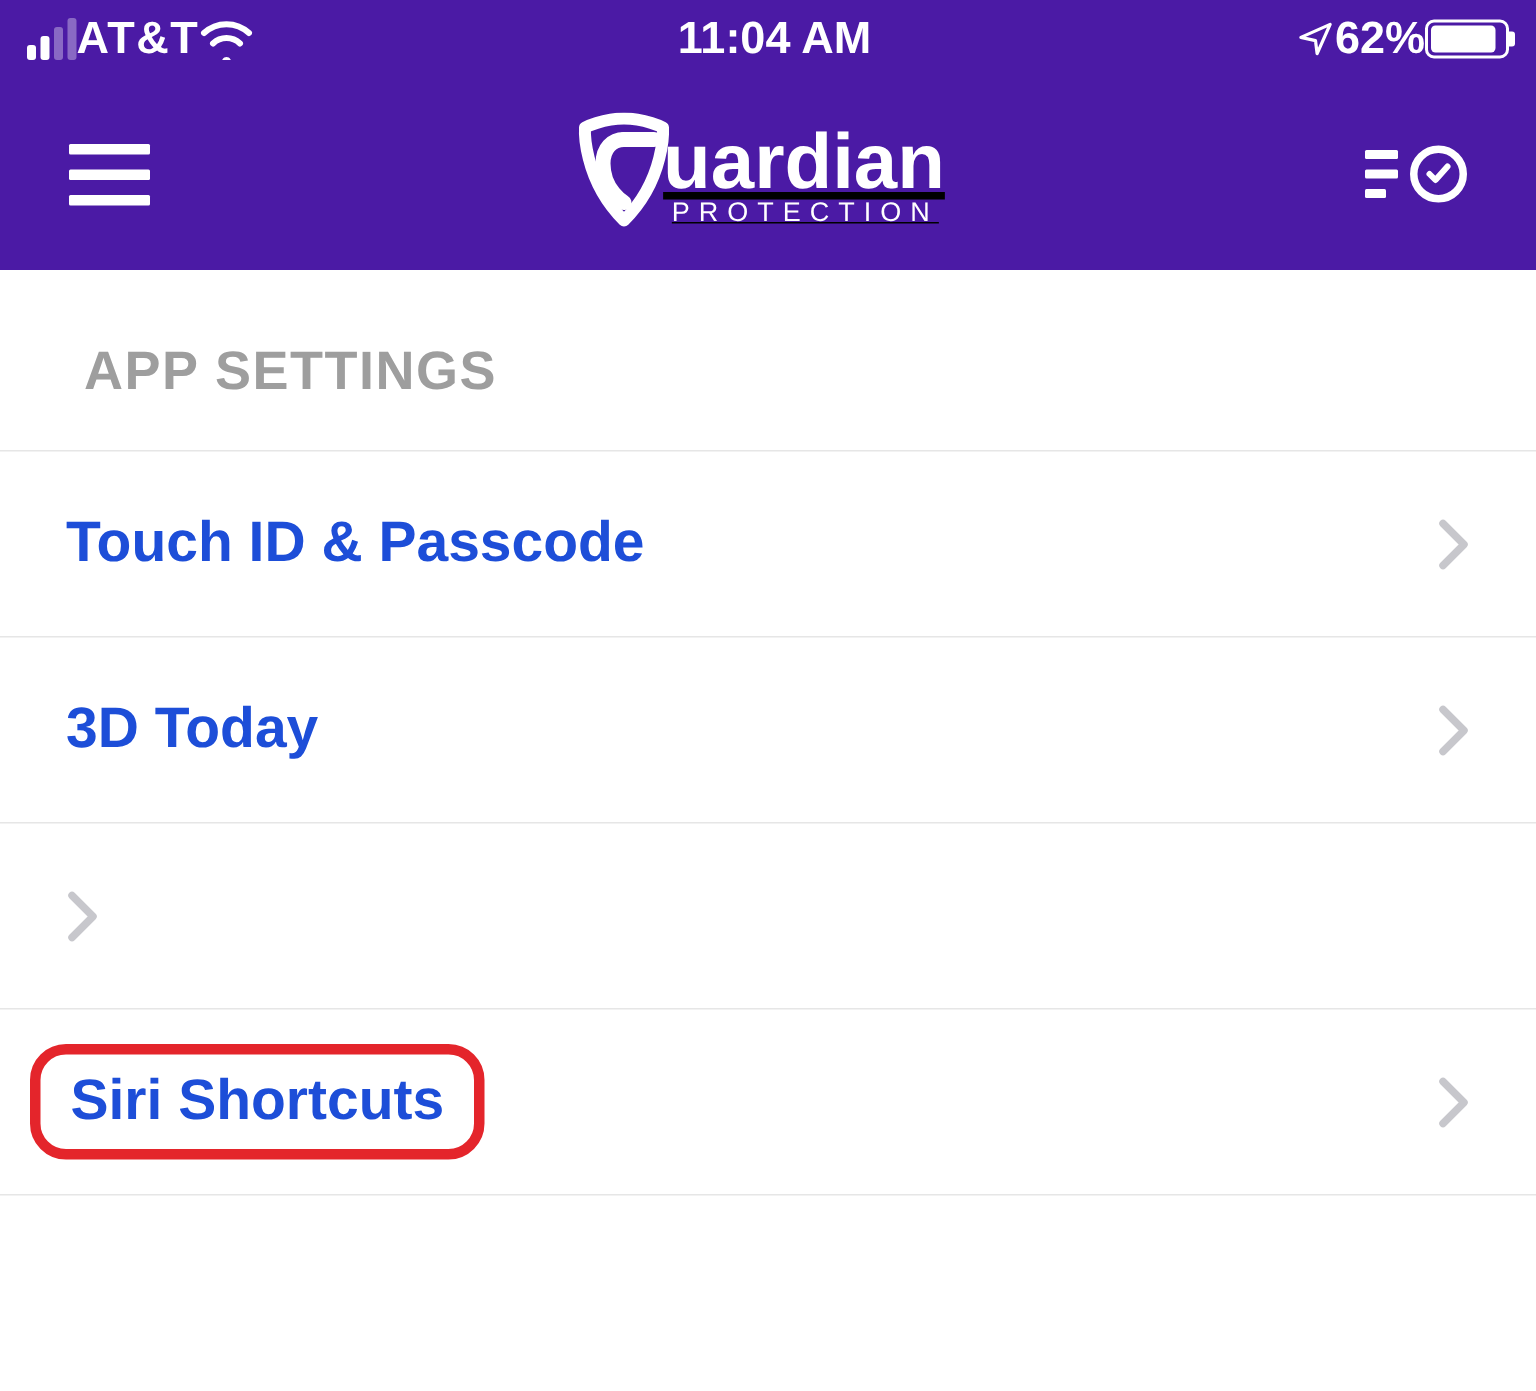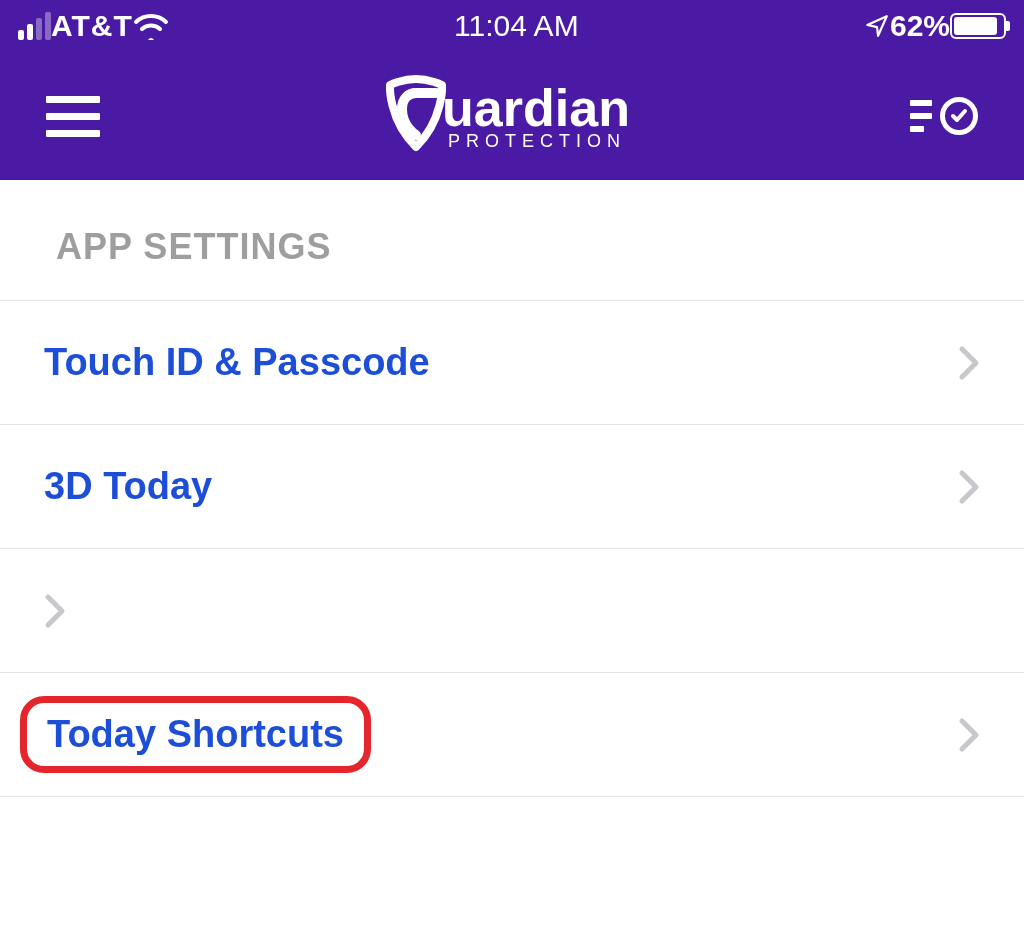--- a/index.html
+++ b/index.html
@@ -11,21 +11,21 @@
     background: #4b1aa5;
     color: #fff;
     display: flex;
     align-items: center;
     justify-content: space-between;
     padding: 0 18px;
     font-size: 30px;
     font-weight: 600;
   }
   .status-left, .status-right { display: flex; align-items: center; gap: 0; }
-  .status-center { font-weight: 400; }
+  .status-center { font-weight: 700; }
 
   
   .signal { display: flex; align-items: flex-end; gap: 3px; height: 28px; }
   .signal span { width: 6px; background: rgba(255,255,255,0.35); border-radius: 2px; }
   .signal span:nth-child(1){ height: 10px; }
   .signal span:nth-child(2){ height: 16px; }
   .signal span:nth-child(3){ height: 22px; }
   .signal span:nth-child(4){ height: 28px; }
   .signal span.on { background: #fff; }
 
@@ -43,20 +43,21 @@
   .battery .fill { background:#fff; height:100%; border-radius:3px; }
 
   
   .app-header {
     height: 128px;
     background: #4b1aa5;
     display: flex;
     align-items: center;
     justify-content: space-between;
     padding: 0 46px;
+    text-decoration: underline;
   }
   .hamburger { display:flex; flex-direction:column; gap:10px; cursor:pointer; }
   .hamburger span { display:block; width:54px; height:7px; background:#fff; border-radius:1px; }
 
   .logo { color:#fff; display:flex; align-items:center; gap:4px; }
   .logo .shield { position:relative; }
   .logo-text { display:flex; flex-direction:column; line-height:1; margin-left:-14px; }
   .logo-text .main { font-size:52px; font-weight:800; letter-spacing:0; }
   .logo-text .sub  { font-size:18px; font-weight:500; letter-spacing:6px; align-self:flex-end; margin-top:-2px; margin-right:4px;}
 
@@ -190,20 +191,20 @@
 
   <div class="row">
     <span class="chevron">
       <svg width="22" height="36" viewBox="0 0 22 36">
           <path d="M4 4 L18 18 L4 32" fill="none" stroke="#c7c7cc" stroke-width="5" stroke-linecap="round" stroke-linejoin="round"></path>
         </svg>
     </span>
   </div>
 
   <div class="row">
-    <span class="row-label highlight">Today Shortcuts</span>
+    <span class="row-label highlight">Siri Shortcuts</span>
     <span class="chevron">
       <svg width="22" height="36" viewBox="0 0 22 36">
           <path d="M4 4 L18 18 L4 32" fill="none" stroke="#c7c7cc" stroke-width="5" stroke-linecap="round" stroke-linejoin="round"></path>
         </svg>
     </span>
   </div>
 </div>
 
 </body></html>

